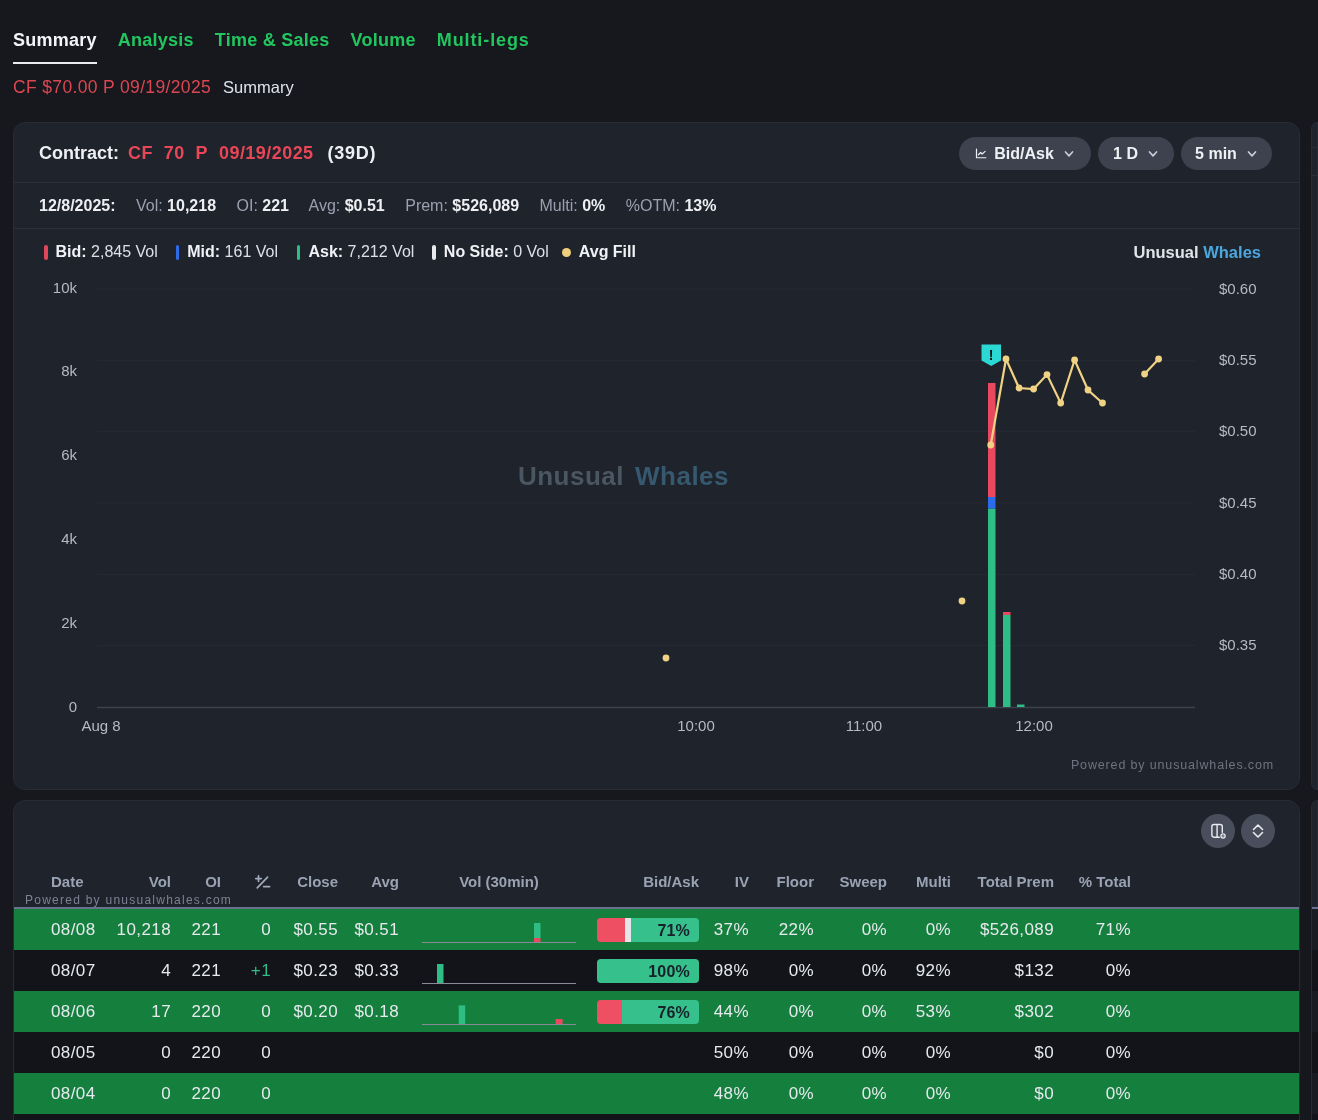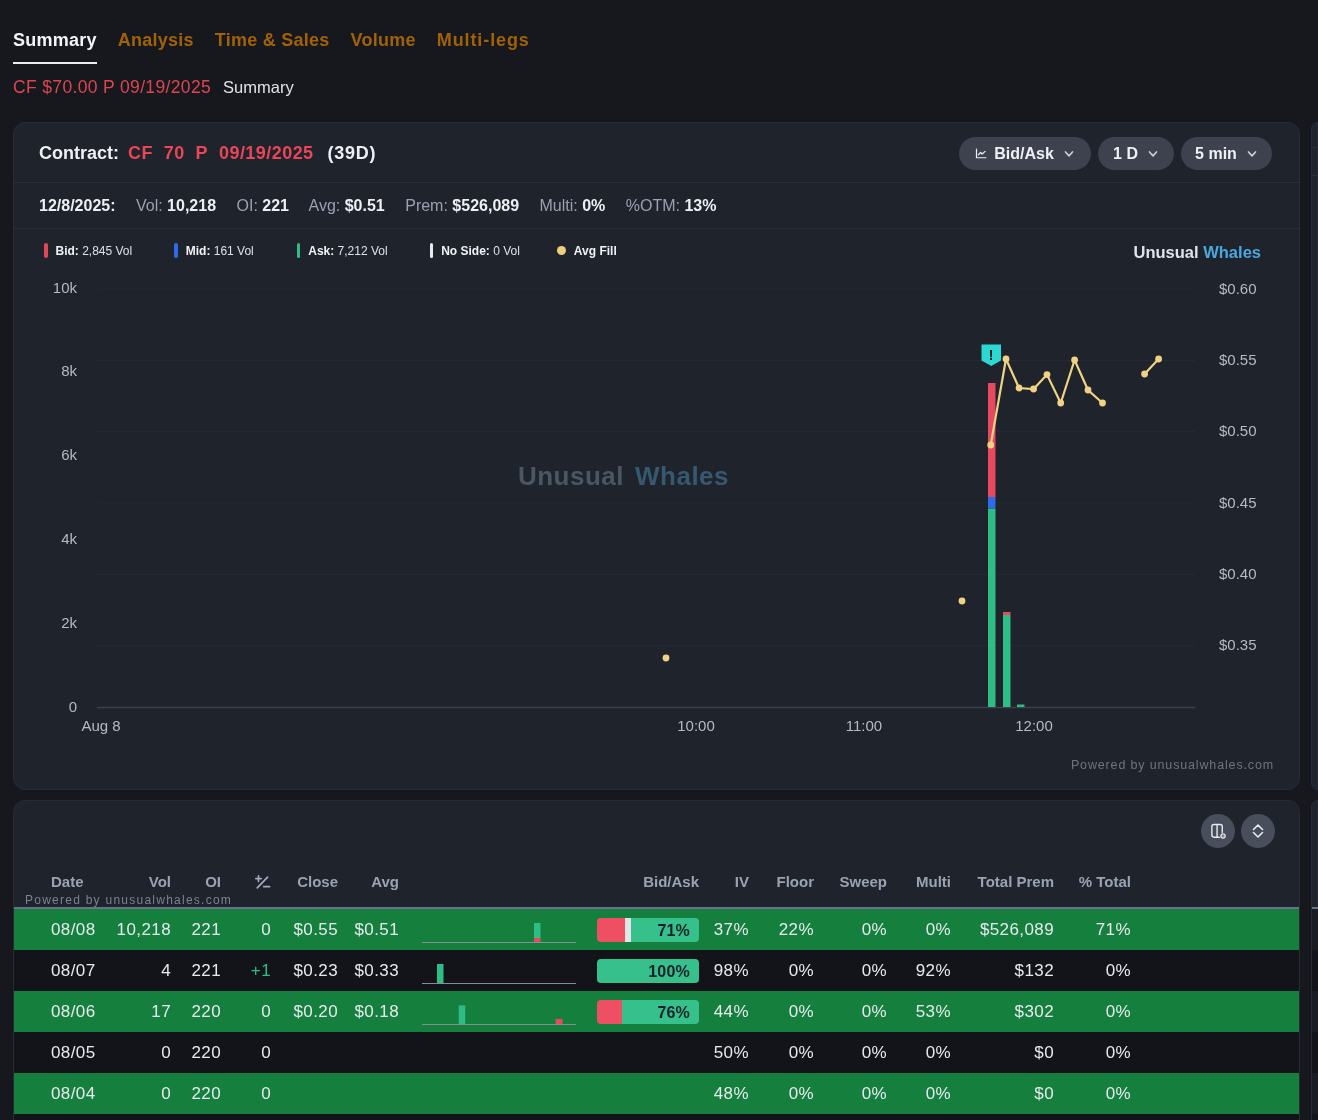--- a/index.html
+++ b/index.html
@@ -1,21 +1,21 @@
 <!DOCTYPE html>
 <html><head>
 <meta charset="utf-8">
 <style>
 * { margin:0; padding:0; box-sizing:border-box; }
 html,body { width:1318px; height:1120px; background:#16181d; overflow:hidden;
   font-family:"Liberation Sans",sans-serif; position:relative; }
 .abs { position:absolute; }
 
 .tabs { position:absolute; left:13px; top:31px; display:flex; gap:21px; line-height:1; }
-.tab { font-size:18px; font-weight:bold; color:#a16207; padding-bottom:13px; letter-spacing:.25px; }
+.tab { font-size:18px; font-weight:bold; color:#22c55e; padding-bottom:13px; letter-spacing:.25px; }
 .tab.active { color:#f2f4f7; border-bottom:2.5px solid #e9ebef; }
 .crumbs { position:absolute; left:13px; top:79px; line-height:1; }
 .crumbs .red { color:#dc4652; font-size:17.5px; letter-spacing:.35px; }
 .crumbs .white { color:#dfe3ea; margin-left:12px; font-size:16.5px; }
 
 .card { position:absolute; background:#1f232b; border-radius:12px; border:1px solid #262b35; }
 #card1 { left:13px; top:122px; width:1287px; height:668px; }
 #card2 { left:13px; top:800px; width:1287px; height:340px; overflow:hidden; }
 #sliver1 { left:1311px; top:122px; width:7px; height:668px; border-radius:12px 0 0 12px; }
 #sliver2 { left:1311px; top:800px; width:7px; height:340px; border-radius:12px 0 0 12px; }
@@ -24,21 +24,21 @@
 .c1title { position:absolute; left:39px; top:144px; font-size:18px; font-weight:bold; color:#eef0f4; line-height:1; }
 .c1title .red { color:#e94657; }
 .pill { position:absolute; top:137px; height:33px; background:#3d424e; border-radius:17px;
   color:#eef0f3; font-size:16px; font-weight:bold; display:flex; align-items:center; justify-content:center; gap:9px; }
 .chev { width:12px; height:12px; }
 
 .stats { position:absolute; left:39px; top:198px; font-size:16px; color:#99a1b1; white-space:nowrap; line-height:1; }
 .stats b { color:#edeff3; font-weight:bold; }
 .stats .grp { margin-right:16px; }
 
-.legend { position:absolute; left:44px; top:243px; font-size:12px; color:#dce0e8; display:flex; align-items:center;gap:24px; }
+.legend { position:absolute; left:44px; top:243px; font-size:16px; color:#dce0e8; display:flex; align-items:flex-start; }
 .legend b { color:#f0f2f5; }
 .lbar { display:inline-block; width:3.5px; height:15px; border-radius:2px; margin-right:8px; vertical-align:-3px; }
 .litem { display:flex; align-items:center; }
 .legend .litem:nth-child(1){ margin-right:18px; }
 .legend .litem:nth-child(2){ margin-right:19px; }
 .legend .litem:nth-child(3){ margin-right:18px; }
 .legend .litem:nth-child(4){ margin-right:13px; }
 .ldot { display:inline-block; width:9px; height:9px; border-radius:50%; background:#efcf7d; margin-right:8px; }
 .uwbrand { position:absolute; right:57px; top:243px; font-size:16.5px; font-weight:bold; color:#dfe3ea; }
 .uwbrand .blue { color:#4aa8df; }
@@ -248,20 +248,21 @@
   <div class="th col-oi r">OI</div>
   <svg class="abs" style="left:241px;top:74px;" width="16" height="15" viewBox="0 0 16 15">
     <g stroke="#a2abbd" stroke-width="1.7" stroke-linecap="round" fill="none">
       <path d="M3.5 0.9 V6.3 M0.8 3.6 H6.2"></path>
       <path d="M2.2 12.8 L12.6 2.1"></path>
       <path d="M8.7 11.6 H14.6"></path>
     </g>
   </svg>
   <div class="th col-close r">Close</div>
   <div class="th col-avg r">Avg</div>
+  <div class="th col-v30">Vol (30min)</div>
   <div class="th col-ba r">Bid/Ask</div>
   <div class="th col-iv r">IV</div>
   <div class="th col-floor r">Floor</div>
   <div class="th col-sweep r">Sweep</div>
   <div class="th col-multi r">Multi</div>
   <div class="th col-prem r">Total Prem</div>
   <div class="th col-pct r">% Total</div>
   <div class="poweredby">Powered by unusualwhales.com</div>
   <div class="hborder"></div>
 

